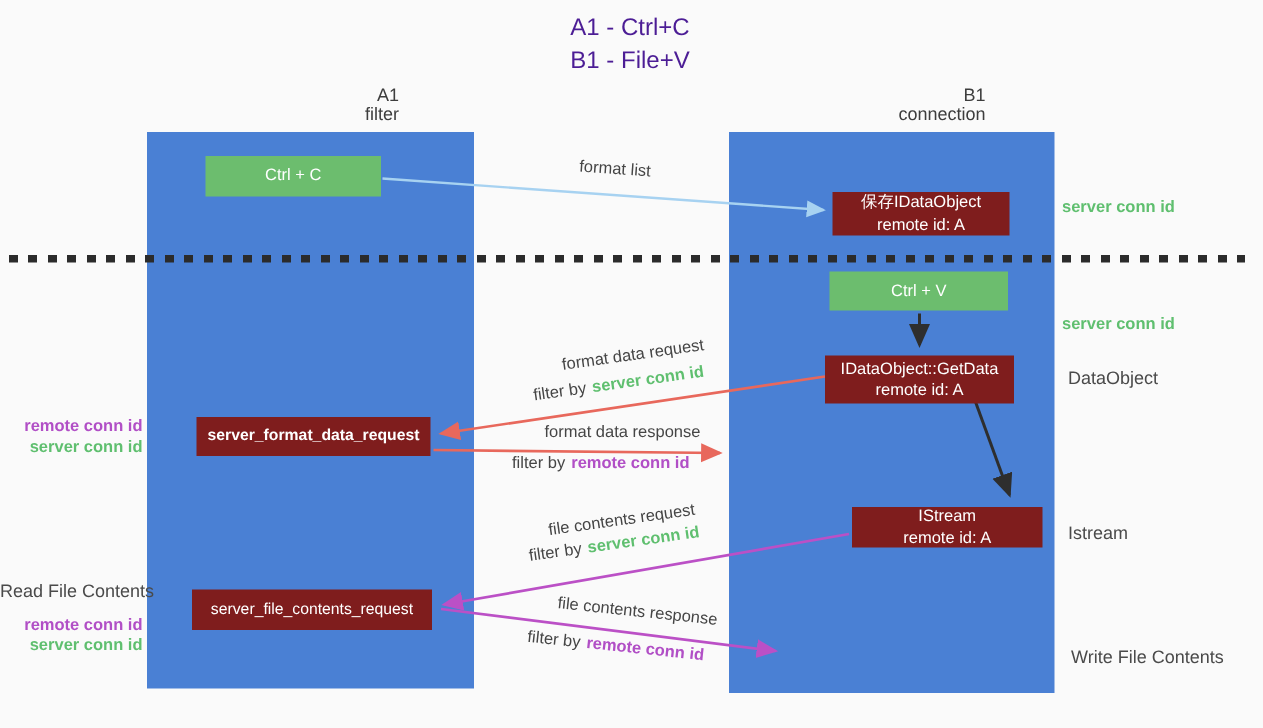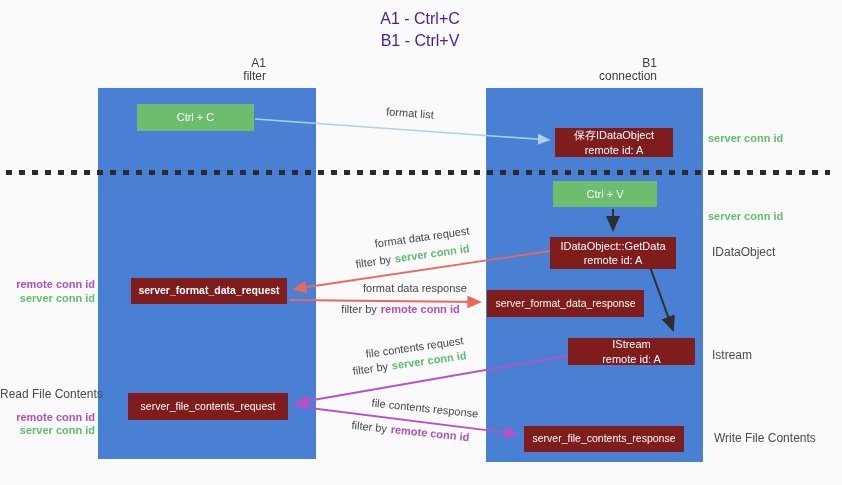--- a/index.html
+++ b/index.html
@@ -46,21 +46,21 @@
   .left-rail{left:0;width:95px;text-align:right;}
   .gap{margin-left:4px;}
 </style>
 </head>
 <body>
 
 <div class="canvas">
 
   <div class="abs title">
     <div>A1 - Ctrl+C</div>
-    <div>B1 - Ctrl+V</div>
+    <div>B1 - File+V</div>
   </div>
 
   <div class="abs col-header" style="left:146px;top:57px;width:120px;">
     <div>A1</div>
     <div>filter</div>
   </div>
   <div class="abs col-header" style="left:537px;top:57px;width:120px;">
     <div>B1</div>
     <div>connection</div>
   </div>
@@ -96,49 +96,43 @@
 
   <div class="abs node green-box" style="left:137px;top:104px;width:117px;height:27px;">
     <div>Ctrl + C</div>
   </div>
 
   <div class="abs node orange-box" style="left:555px;top:128px;width:118px;height:29px;">
     <div>保存IDataObject</div>
     <div>remote id: A</div>
   </div>
 
-  <div class="abs node green-box" style="left:553px;top:181px;width:104px;height:26px;">
+  <div class="abs node green-box" style="left:553px;top:181px;width:119px;height:26px;">
     <div>Ctrl + V</div>
   </div>
 
   <div class="abs node orange-box" style="left:550px;top:237px;width:126px;height:32px;">
     <div>IDataObject::GetData</div>
     <div>remote id: A</div>
   </div>
 
   <div class="abs node orange-box wide" style="left:131px;top:278px;width:156px;height:26px;font-weight:bold;">
     <div>server_format_data_request</div>
   </div>
 
-  <div class="abs node orange-box wide" style="left:487px;top:290px;width:157px;height:27px;">
-    <div>server_format_data_response</div>
-  </div>
 
   <div class="abs node orange-box" style="left:568px;top:338px;width:127px;height:27px;">
     <div>IStream</div>
     <div>remote id: A</div>
   </div>
 
   <div class="abs node orange-box wide" style="left:128px;top:393px;width:160px;height:27px;">
     <div>server_file_contents_request</div>
   </div>
 
-  <div class="abs node orange-box wide" style="left:524px;top:426px;width:160px;height:26px;">
-    <div>server_file_contents_response</div>
-  </div>
 
   <div class="abs arrow-label tilt-dn-sm" style="left:365px;top:107px;width:90px;">format list</div>
 
   <div class="abs arrow-label tilt-up" style="left:362px;top:231px;width:120px;">format data request</div>
   <div class="abs arrow-label tilt-up" style="left:345px;top:250px;width:135px;">
     <span>filter by</span><span class="id-green gap">server conn id</span>
   </div>
 
   <div class="abs arrow-label" style="left:355px;top:282px;width:120px;">format data response</div>
   <div class="abs arrow-label" style="left:333px;top:303px;width:135px;">
@@ -150,21 +144,21 @@
     <span>filter by</span><span class="id-green gap">server conn id</span>
   </div>
 
   <div class="abs arrow-label tilt-dn" style="left:360px;top:402px;width:130px;">file contents response</div>
   <div class="abs arrow-label tilt-dn" style="left:338px;top:425px;width:145px;">
     <span>filter by</span><span class="id-purple gap">remote conn id</span>
   </div>
 
   <div class="abs side-id id-green" style="left:708px;top:132px;">server conn id</div>
   <div class="abs side-id id-green" style="left:708px;top:210px;">server conn id</div>
-  <div class="abs side-label" style="left:712px;top:245px;">IDataObject</div>
+  <div class="abs side-label" style="left:712px;top:245px;">DataObject</div>
   <div class="abs side-label" style="left:712px;top:348px;">Istream</div>
   <div class="abs side-label" style="left:714px;top:431px;">Write File Contents</div>
 
   <div class="abs side-id id-purple left-rail" style="top:278px;">remote conn id</div>
   <div class="abs side-id id-green left-rail" style="top:292px;">server conn id</div>
   <div class="abs side-label left-rail" style="top:387px;">Read File Contents</div>
   <div class="abs side-id id-purple left-rail" style="top:411px;">remote conn id</div>
   <div class="abs side-id id-green left-rail" style="top:424px;">server conn id</div>
 
 </div>

